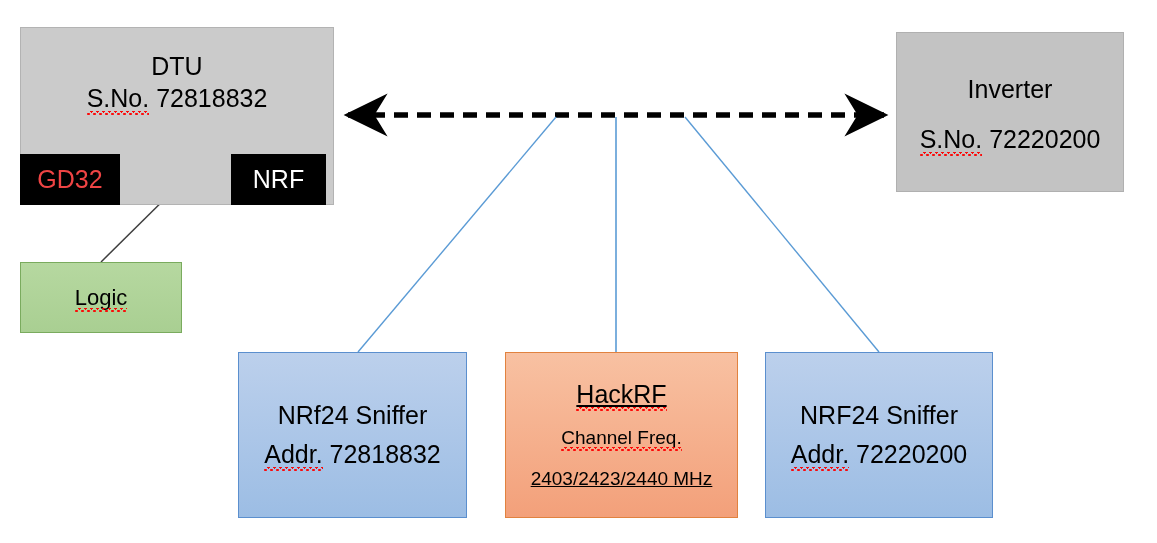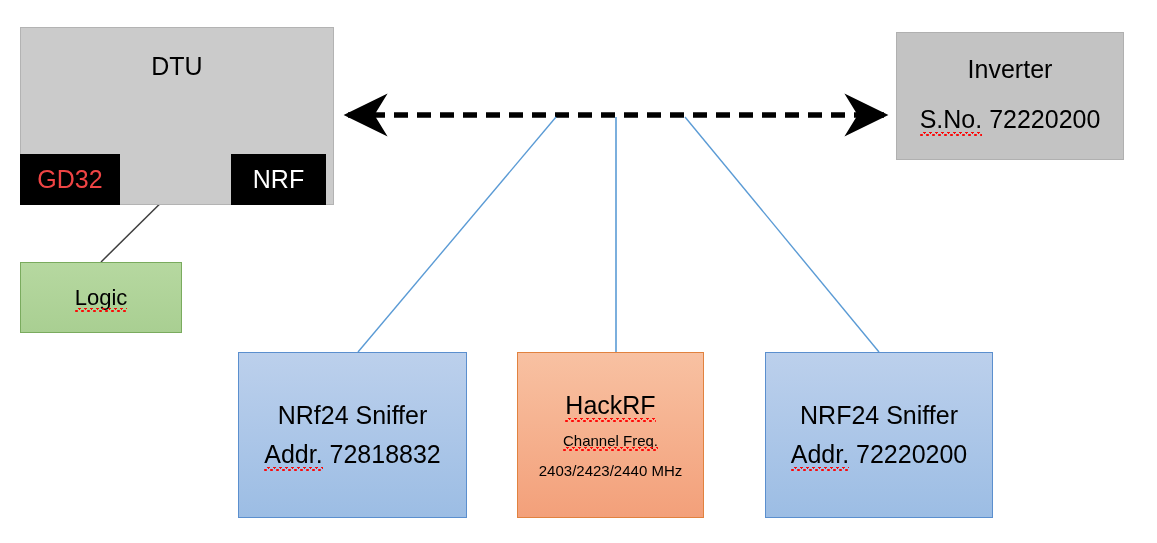--- a/index.html
+++ b/index.html
@@ -61,25 +61,25 @@
     width: 95px; height: 51px;
     background: #000000;
     color: #ffffff;
     font-size: 25px;
     z-index: 5;
   }
 
   
   #inverter-box {
     left: 896px; top: 32px;
-    width: 228px; height: 128px;
+    width: 228px; height: 160px;
     background: #c3c3c3;
     border: 1px solid #b0b0b0;
     justify-content: flex-start;
-    padding-top: 22px;
+    padding-top: 42px;
     font-size: 25px;
   }
   #inverter-box .line2 { margin-top: 20px; }
 
   
   #logic-box {
     left: 20px; top: 262px;
     width: 162px; height: 71px;
     background: linear-gradient(to bottom, #b6d8a0 0%, #a9cf92 100%);
     border: 1px solid #7aab5e;
@@ -94,24 +94,24 @@
     border: 1px solid #5b8fce;
     gap: 9px;
   }
   .orange-node {
     background: linear-gradient(to bottom, #f8c1a2 0%, #f3a07a 100%);
     border: 1px solid #e1823f;
   }
 
   #sniffer-left  { left: 238px; width: 229px; font-size: 25px; }
   #sniffer-right { left: 765px; width: 228px; font-size: 25px; }
-  #hackrf-box    { left: 517px; width: 187px; }
+  #hackrf-box    { left: 505px; width: 233px; text-decoration: underline; }
 
   #hackrf-box .title { font-size: 25px; }
-  #hackrf-box .sub   { font-size: 15px; margin-top: 12px; }
+  #hackrf-box .sub   { font-size: 19px; margin-top: 18px; }
 
   
   .sq {
     position: relative;
     display: inline-block;
   }
   .sq::after {
     content: "";
     position: absolute;
     left: 0; right: 0;
@@ -155,20 +155,23 @@
 
   <line x1="556" y1="117" x2="358" y2="352" stroke="#5b9bd5" stroke-width="1.4"></line>
 
   <line x1="616" y1="117" x2="616" y2="352" stroke="#5b9bd5" stroke-width="1.6"></line>
 
   <line x1="685" y1="117" x2="879" y2="352" stroke="#5b9bd5" stroke-width="1.4"></line>
 </svg>
 
 <div class="node" id="dtu-box">
   <div>DTU</div>
+  <div class="line2">
+    <span class="sq">S.No.</span><span>&nbsp;</span><span>72818832</span>
+  </div>
 </div>
 
 <div class="node" id="gd32-box">
   <div>GD32</div>
 </div>
 
 <div class="node" id="nrf-box">
   <div>NRF</div>
 </div>
 

